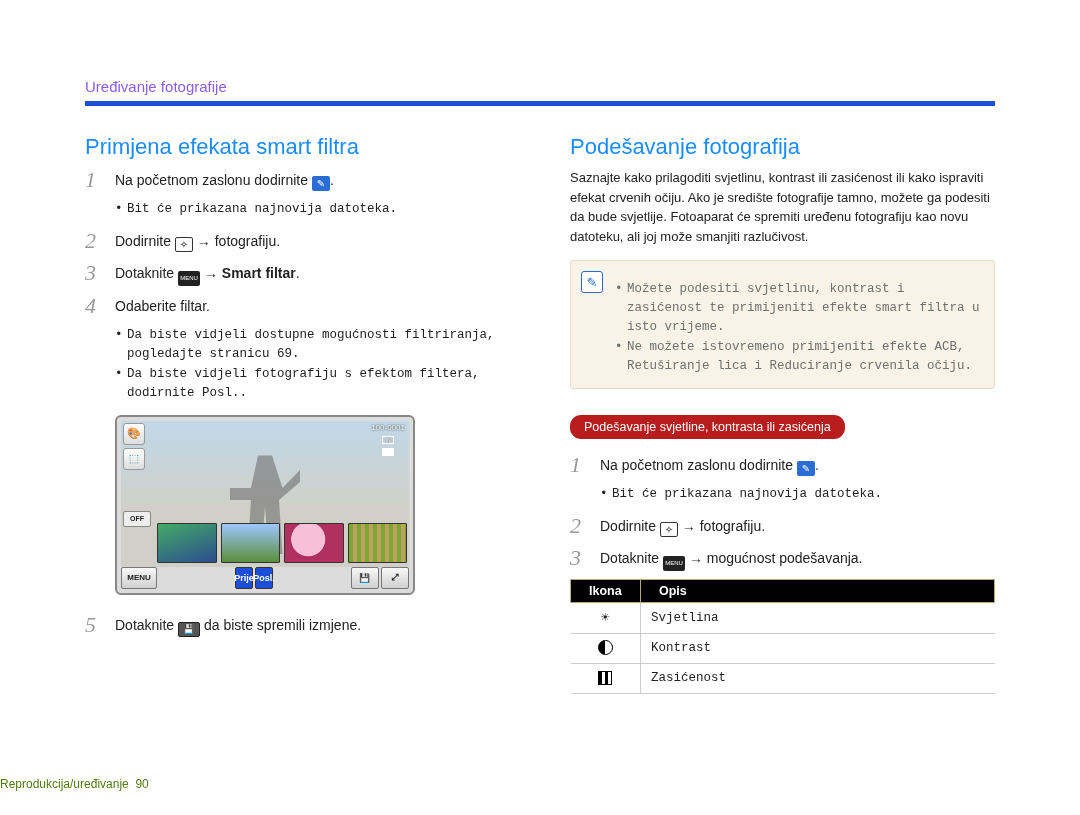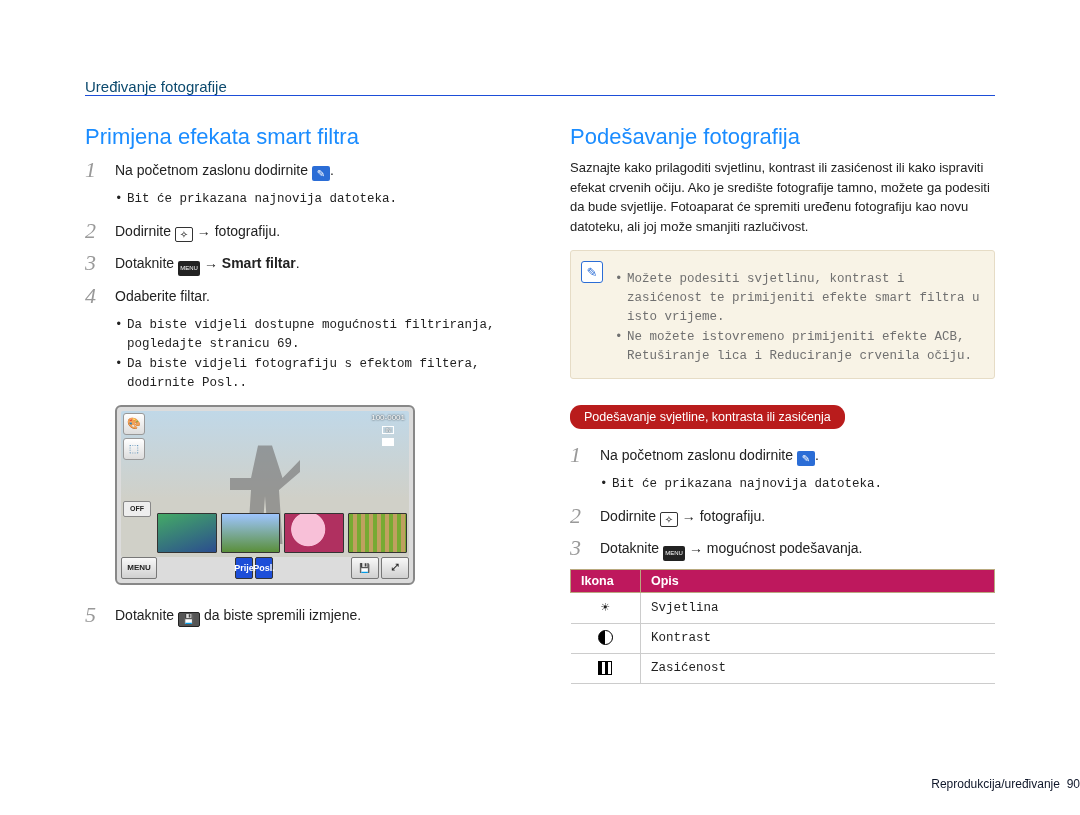--- a/index.html
+++ b/index.html
@@ -6,23 +6,24 @@
   body {
     width: 1080px;
     height: 815px;
     background: #fff;
     font-family: Arial, Helvetica, sans-serif;
     color: #222;
     position: relative;
     padding: 78px 85px 0 85px;
   }
   .header-title {
-    color: #0c4a6e;
+    color: #8b5cf6;
     font-size: 15px;
-    border-bottom: 1px solid #1d4ed8;
+    padding-bottom: 6px;
+    border-bottom: 5px solid #1d4ed8;
     margin-bottom: 28px;
   }
   .columns {
     display: flex;
     gap: 60px;
   }
   .col {
     flex: 1;
     min-width: 0;
   }
@@ -177,25 +178,25 @@
     padding:5px 14px;
     border-radius:11px;
     margin-bottom:14px;
   }
   table.opts {
     width:100%;
     border-collapse:collapse;
     font-size:12.5px;
   }
   table.opts thead th{
-    background:#be185d;
+    background:#000000;
     color:#fff;
     font-weight:bold;
     text-align:left;
-    padding:4px 10px;
+    padding:4px 18px;
     border:1px solid #b9a97f;
   }
   table.opts thead th:first-child{width:70px;}
   table.opts tbody td{
     padding:6px 10px;
     border-bottom:1px solid #ccc;
     font-family:Liberation Mono, monospace;
   }
   table.opts tbody td:first-child{ text-align:center; border-right:1px solid #ccc; font-size:15px;}
   .tbl-icon{display:inline-block;width:16px;height:16px;}
@@ -206,23 +207,23 @@
     display:inline-block;vertical-align:middle;
   }
   .icon-sat{
     width:14px;height:14px;display:inline-block;vertical-align:middle;
     background:repeating-linear-gradient(90deg,#000 0 3px,#fff 3px 6px);
     border:1px solid #000;
   }
   .footer{
     position:absolute;
     bottom:24px; left:0; right:0;
-    text-align:right;
+    text-align:left;
     font-size:12px;
-    color:#0f172a;
+    color:#4d7c0f;
   }
 </style>
 </head>
 <body>
 
 <div class="header-title">Uređivanje fotografije</div>
 
 <div class="columns">
 
   <div class="col">

